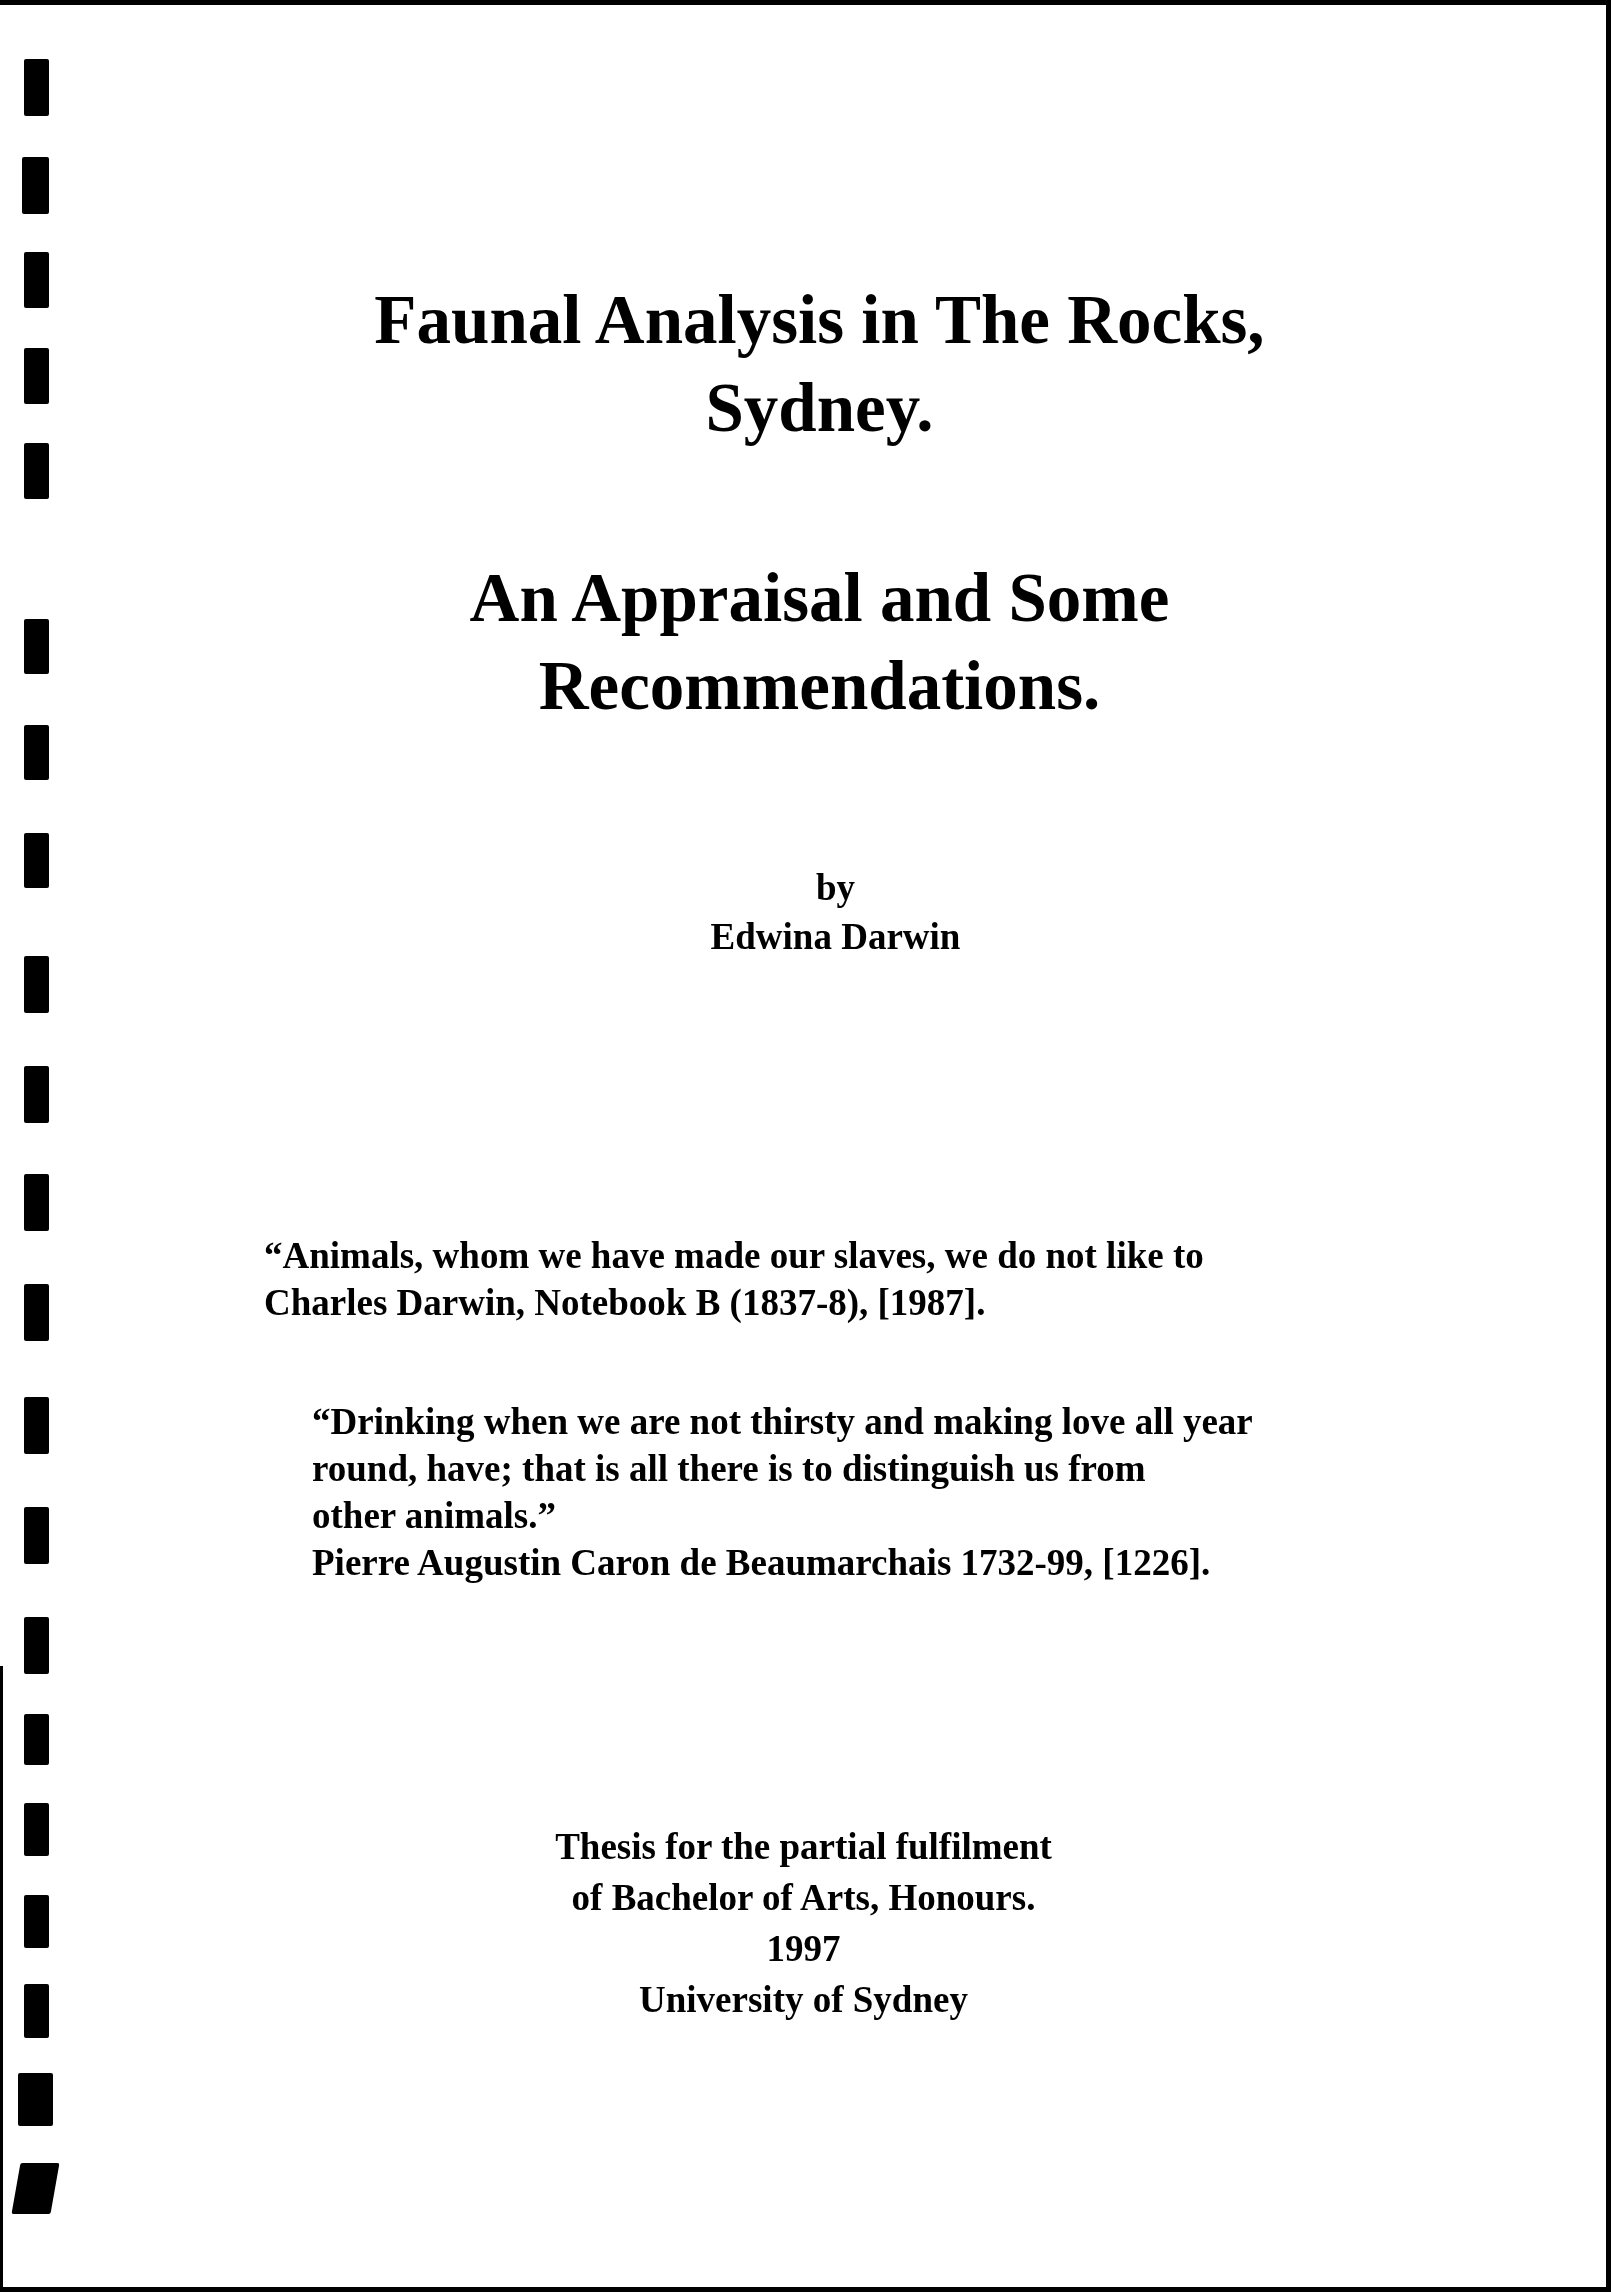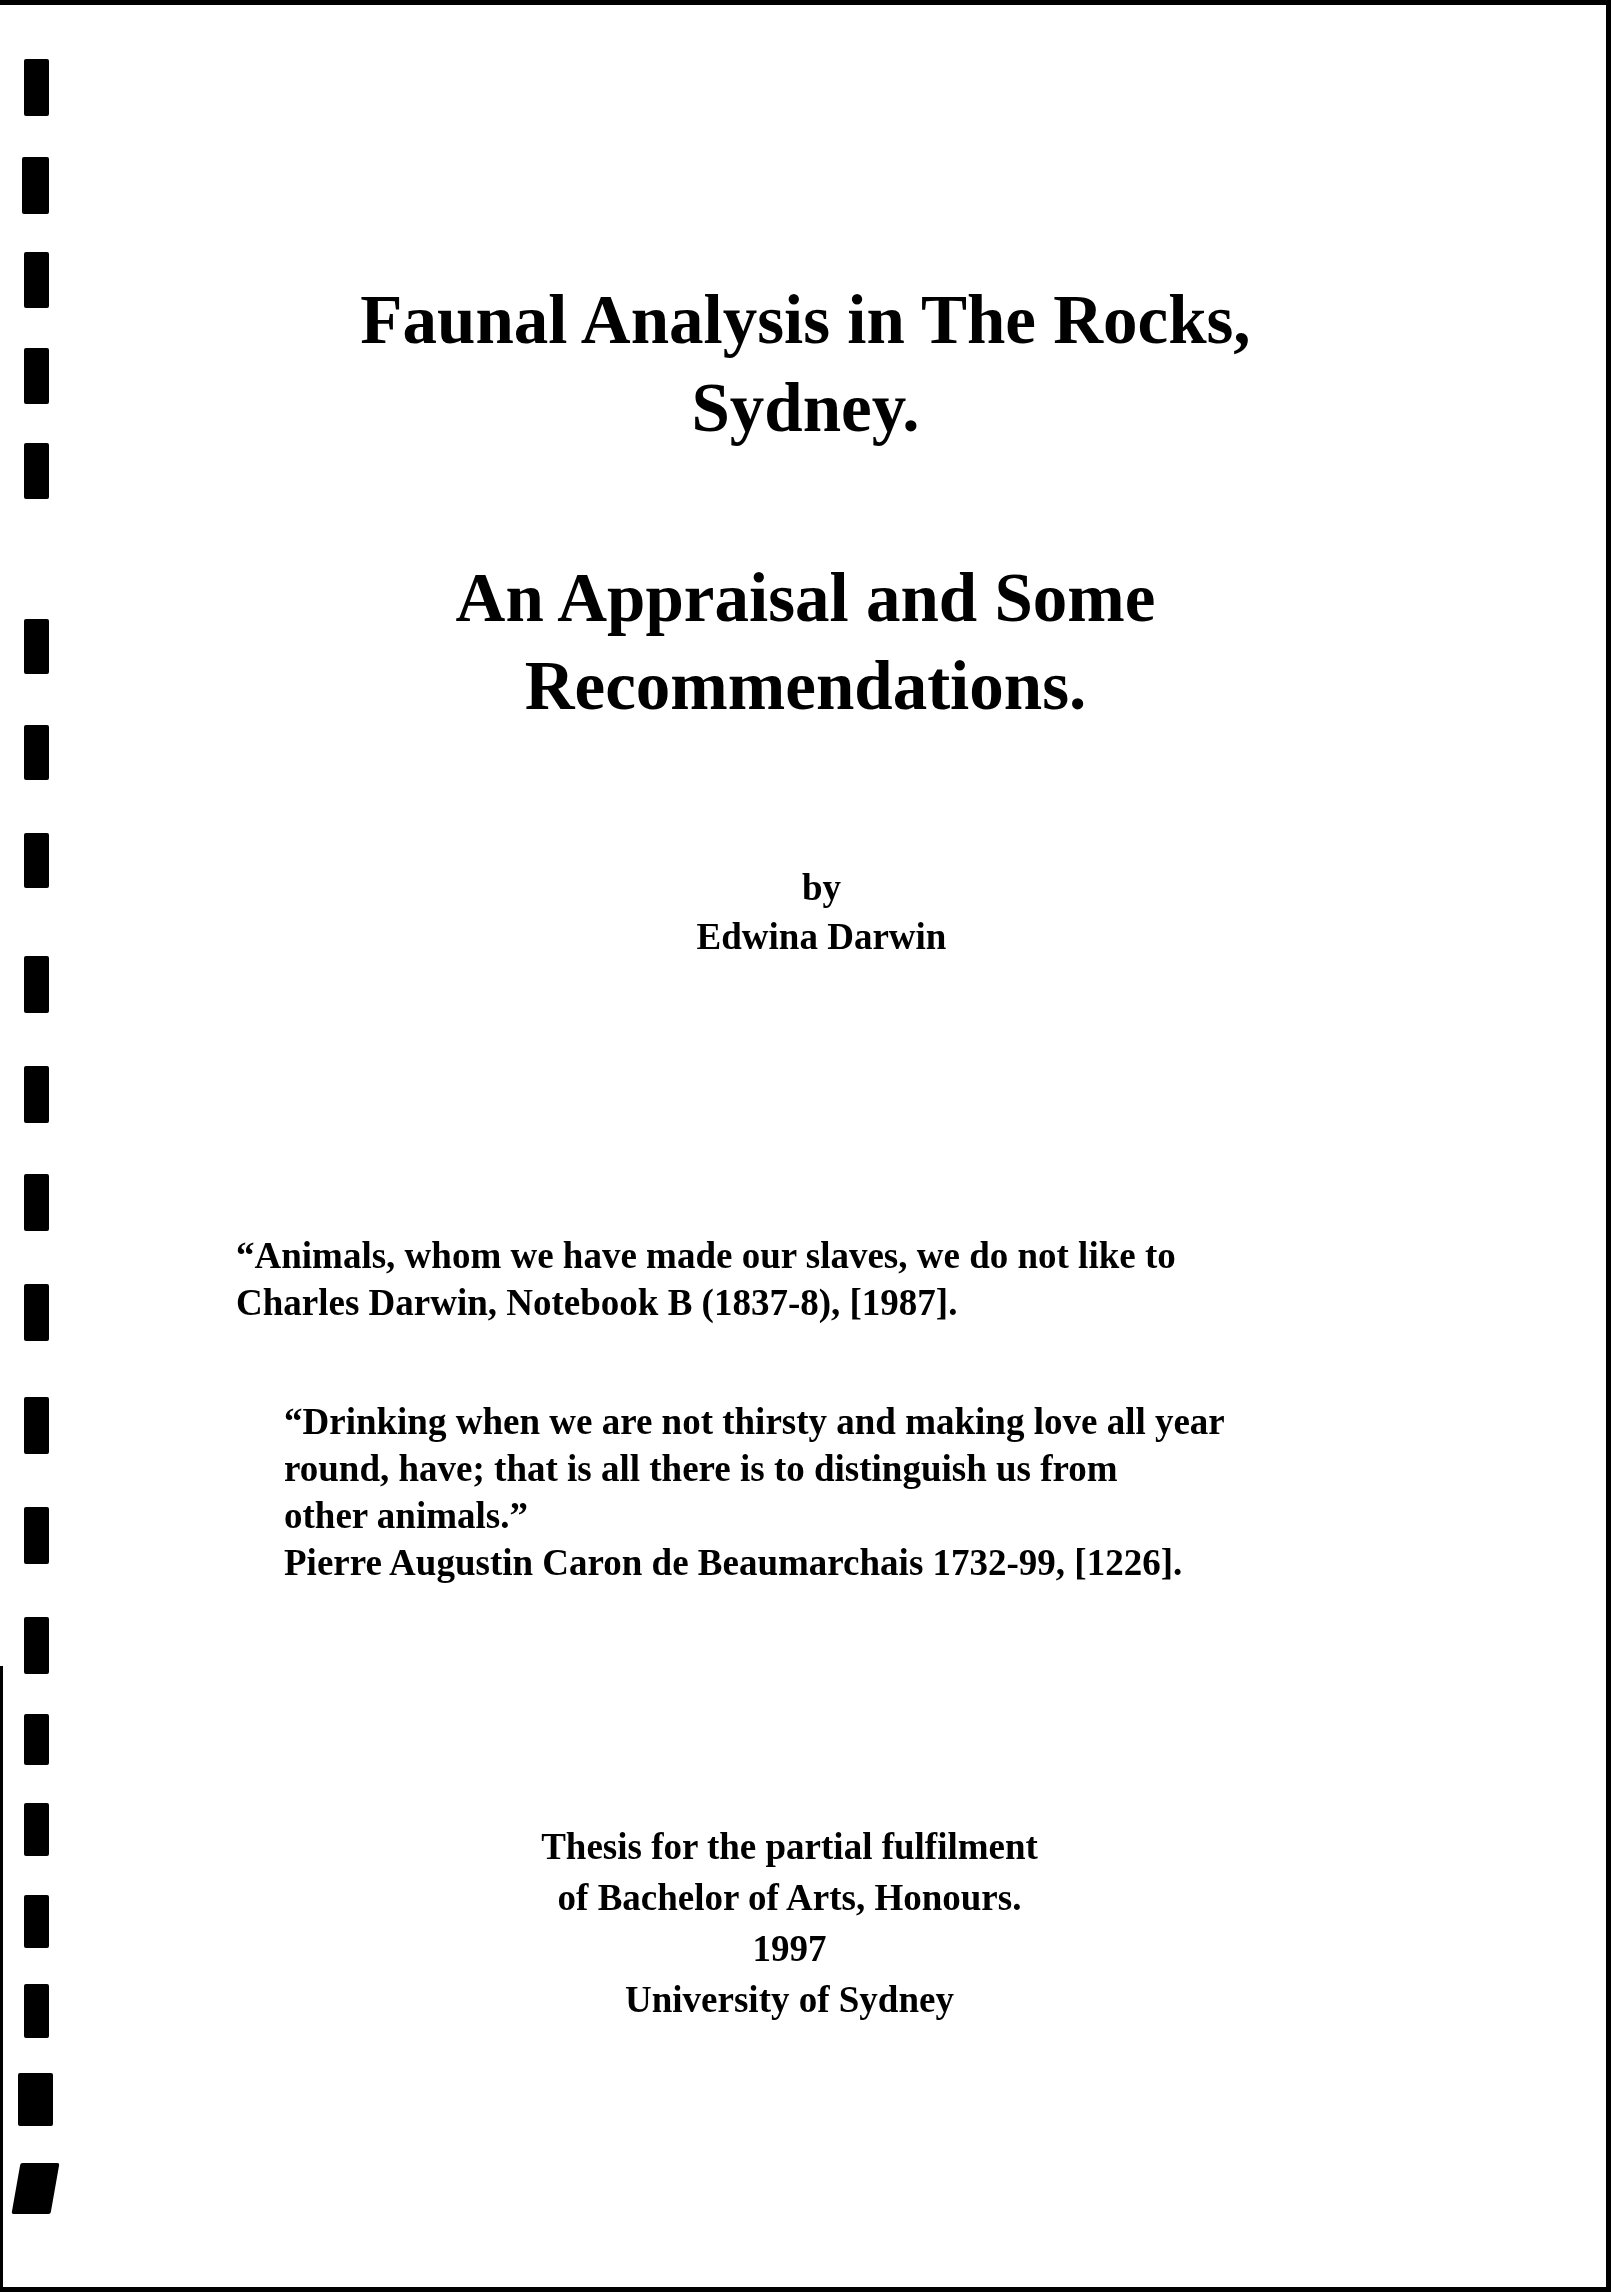--- a/index.html
+++ b/index.html
@@ -70,21 +70,21 @@
       position: absolute;
       left: 236px;
       width: 1176px;
       font-weight: bold;
       font-size: 37px;
       line-height: 47px;
       text-align: left;
     }
     .quote-1 { top: 1232px; }
     .quote-2 { top: 1398px; margin-left: 48px; }
-    .line { display: block; white-space: nowrap; }
+    .line { display: block; white-space: nowrap; padding-left: 28px; }
     .thesis {
       position: absolute;
       left: 0; width: 1579px;
       top: 1821px;
       text-align: center;
       font-weight: bold;
       font-size: 37px;
       line-height: 51px;
     }
   </style>

